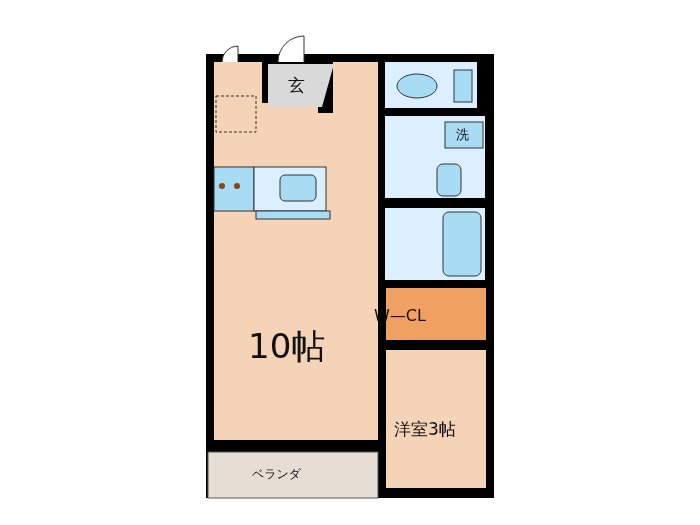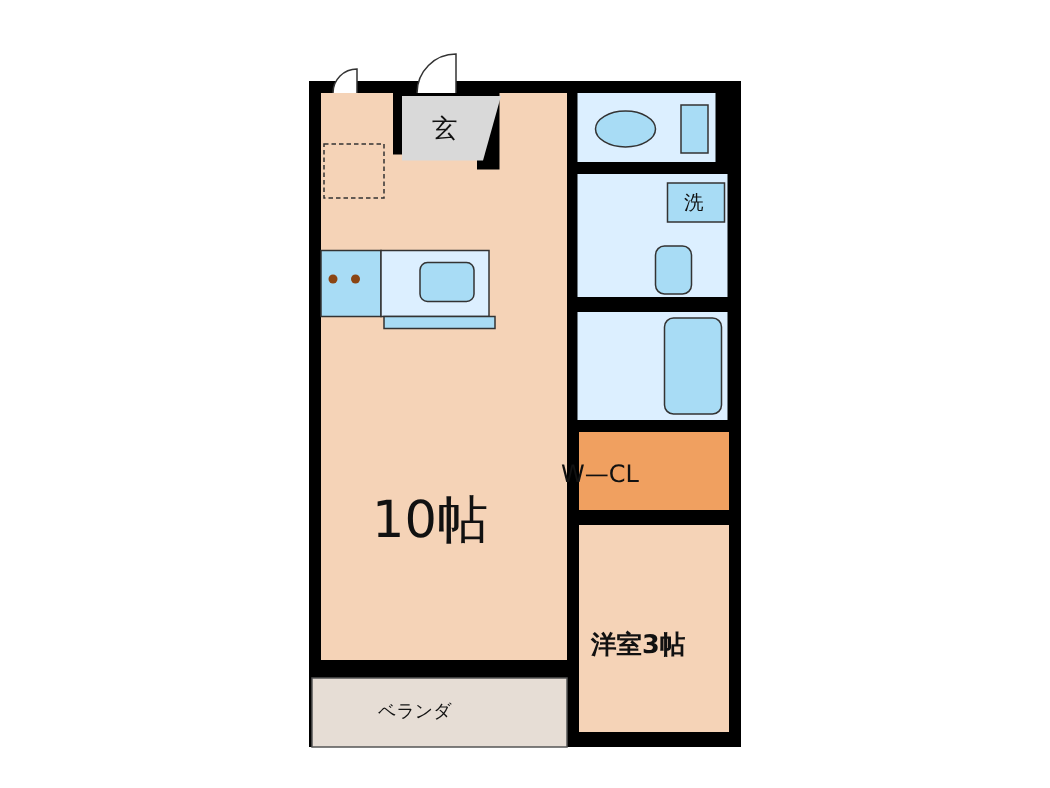--- a/index.html
+++ b/index.html
@@ -48,15 +48,15 @@
   <rect x="216" y="96" width="40" height="36" fill="none" stroke="#333" stroke-dasharray="3,2"></rect>
 
   <path d="M222 62 A16 16 0 0 1 238 46 L238 62" fill="#fff" stroke="#333"></path>
   <path d="M278 62 A26 26 0 0 1 304 36 L304 62" fill="#fff" stroke="#333"></path>
 </svg>
 
 <div class="lbl" style="left:288px;top:74px;font-size:17px;">玄</div>
 <div class="lbl" style="left:456px;top:126px;font-size:13px;">洗</div>
 <div class="lbl" style="left:248px;top:312px;font-size:34px;margin-top:12px;">10帖</div>
 <div class="lbl" style="left:374px;top:306px;font-size:16px;">W—CL</div>
-<div class="lbl" style="left:394px;top:418px;font-size:17px;font-weight:bold;">洋室3帖</div>
+<div class="lbl" style="left:394px;top:418px;font-size:17px;">洋室3帖</div>
 <div class="lbl" style="left:252px;top:466px;font-size:12px;">ベランダ</div>
 </div>
 
 </body></html>

